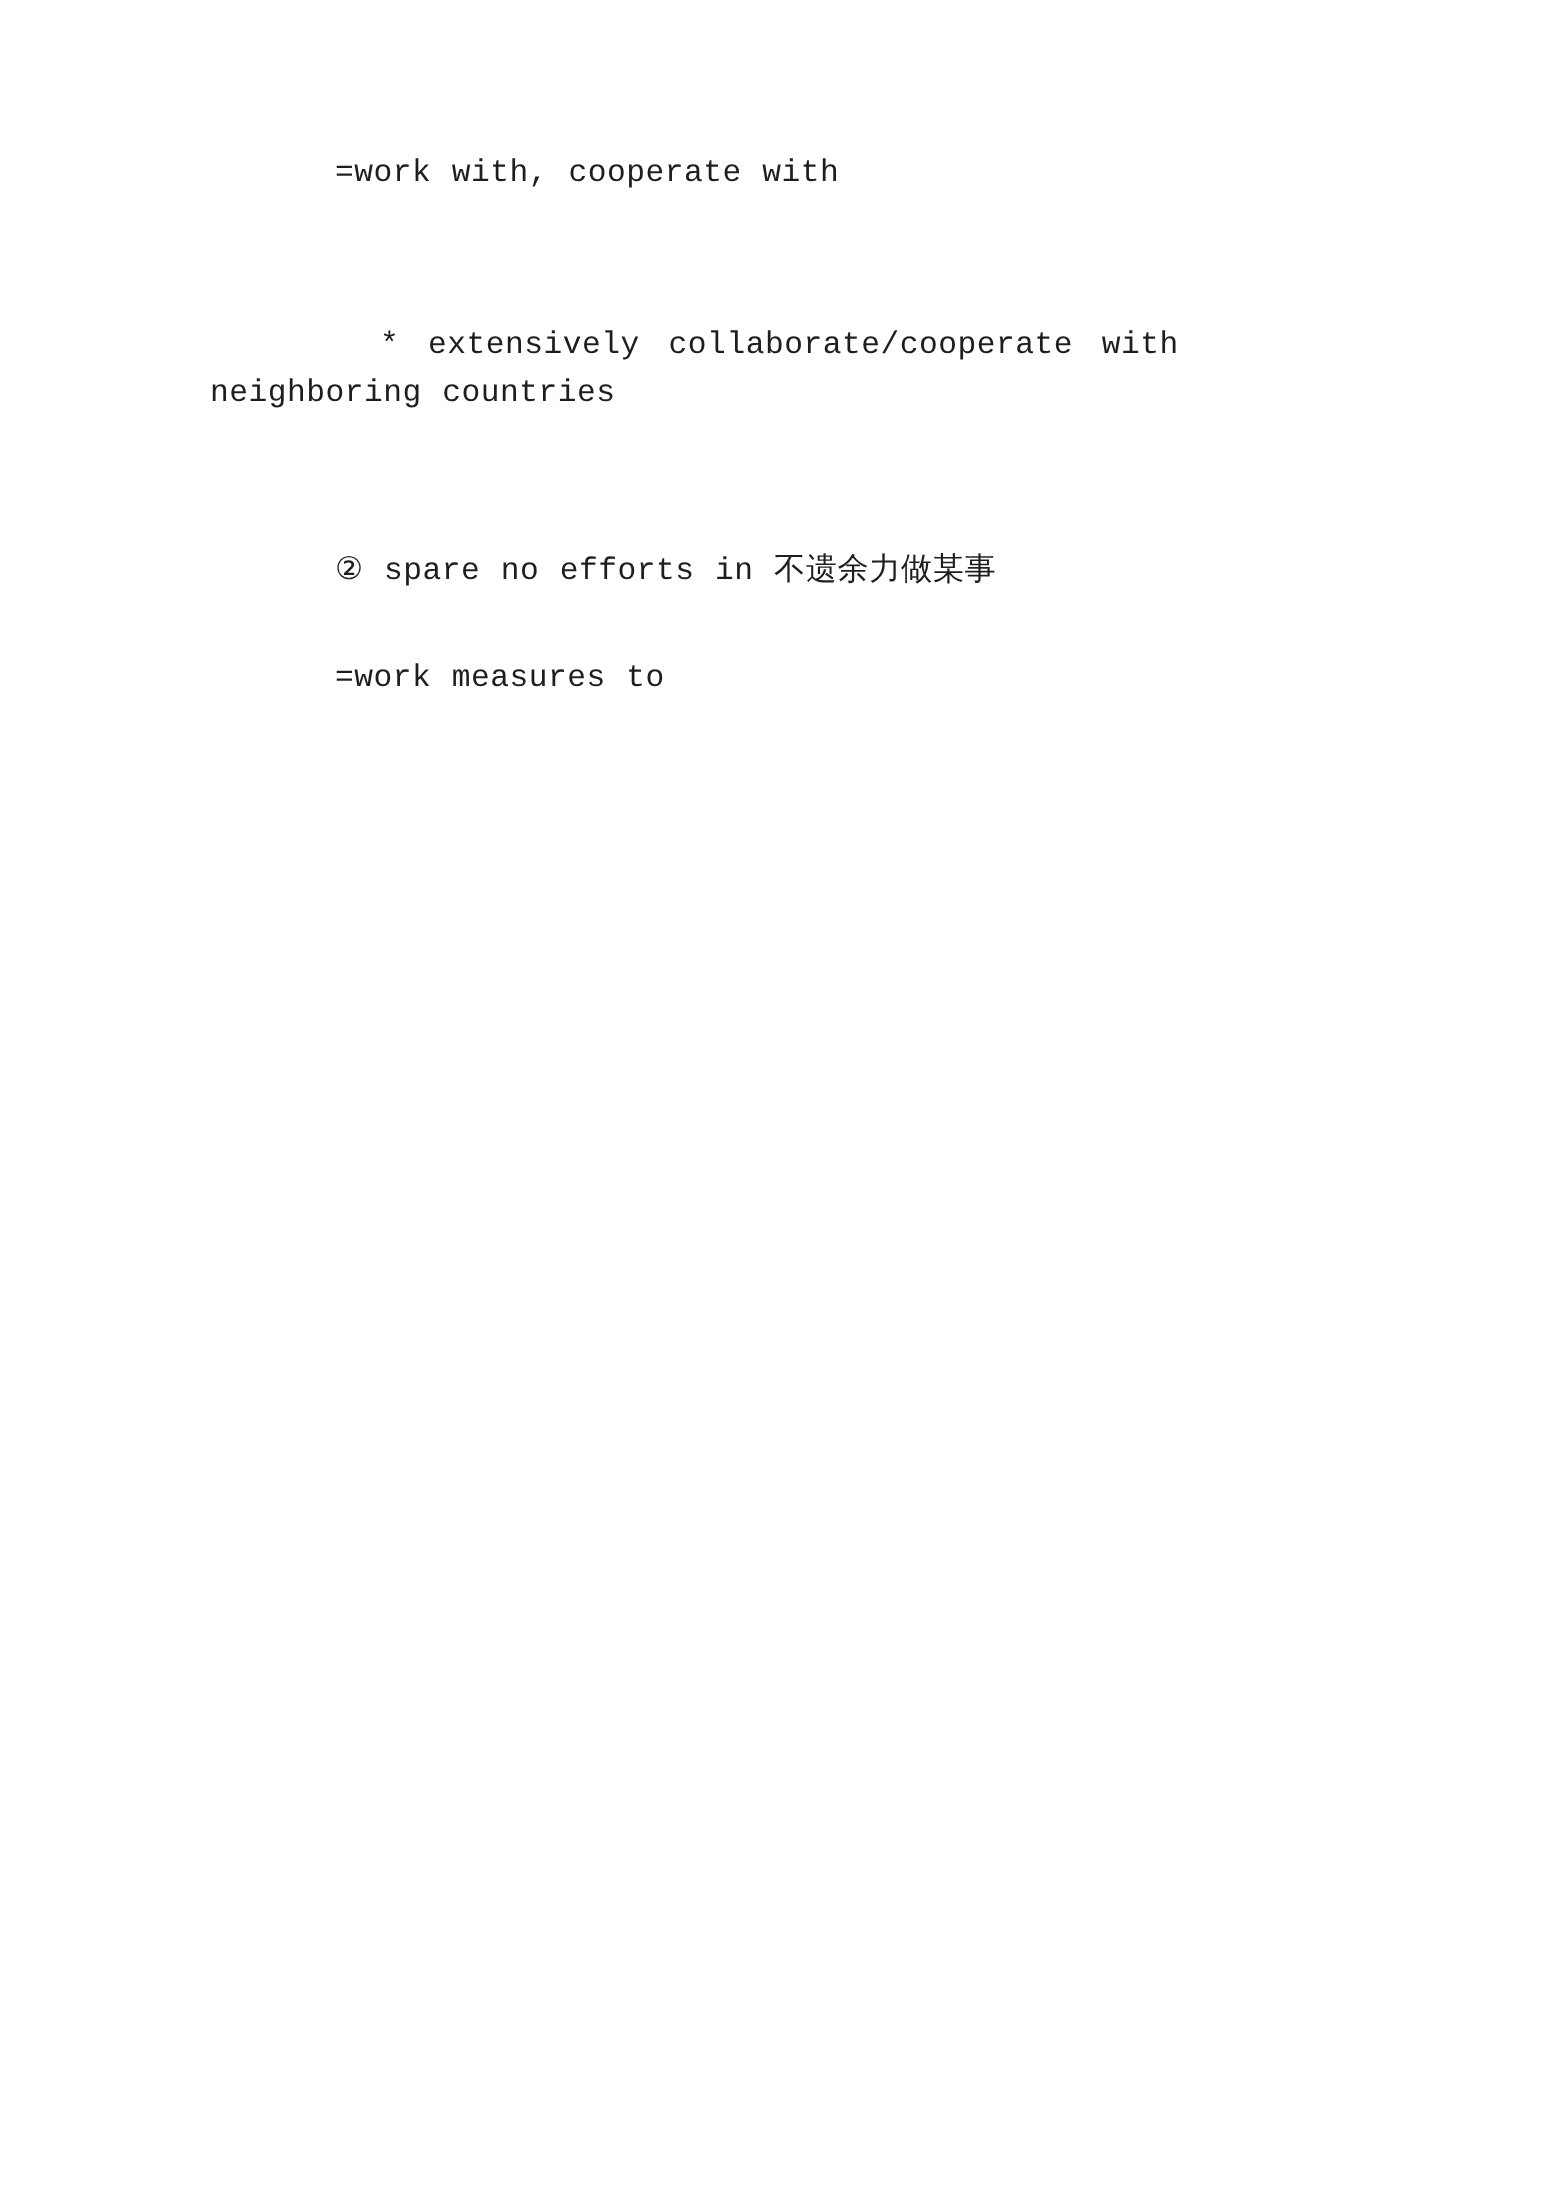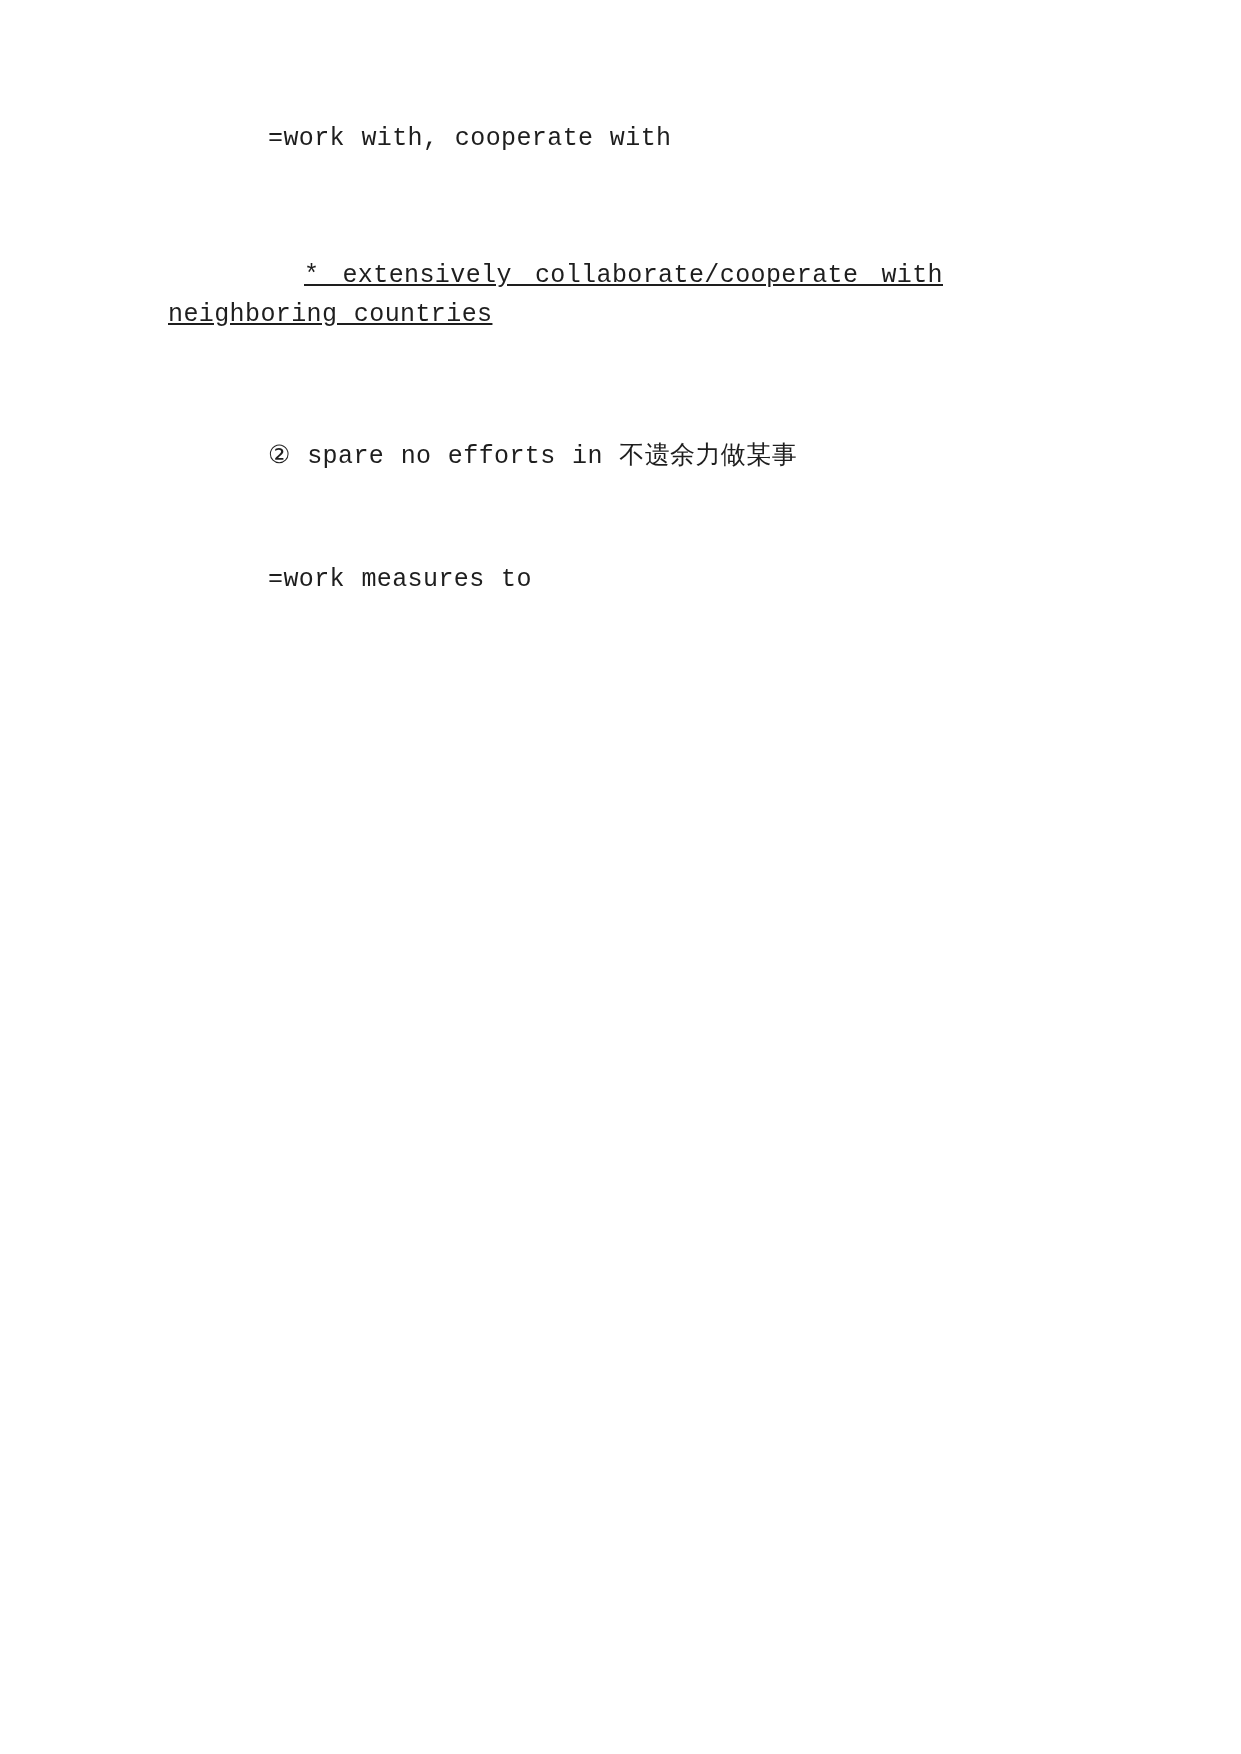--- a/index.html
+++ b/index.html
@@ -33,30 +33,29 @@
   }
   .indent-1 {
     text-indent: 100px;
   }
   .indent-2 {
     text-indent: 136px;
   }
   .justify {
     text-align: justify;
     text-justify: inter-word;
-    text-decoration: underline;
   }
   .gap-large {
     margin-bottom: 98px;
   }
   .gap-xl {
     margin-bottom: 104px;
   }
   .gap-med {
-    margin-bottom: 84px;
+    margin-bottom: 47px;
   }
 </style>
 </head>
 <body>
 
 <div class="page">
   <div class="body-area">
 
     <p class="para indent-1 gap-large">=work with, cooperate with</p>
 

